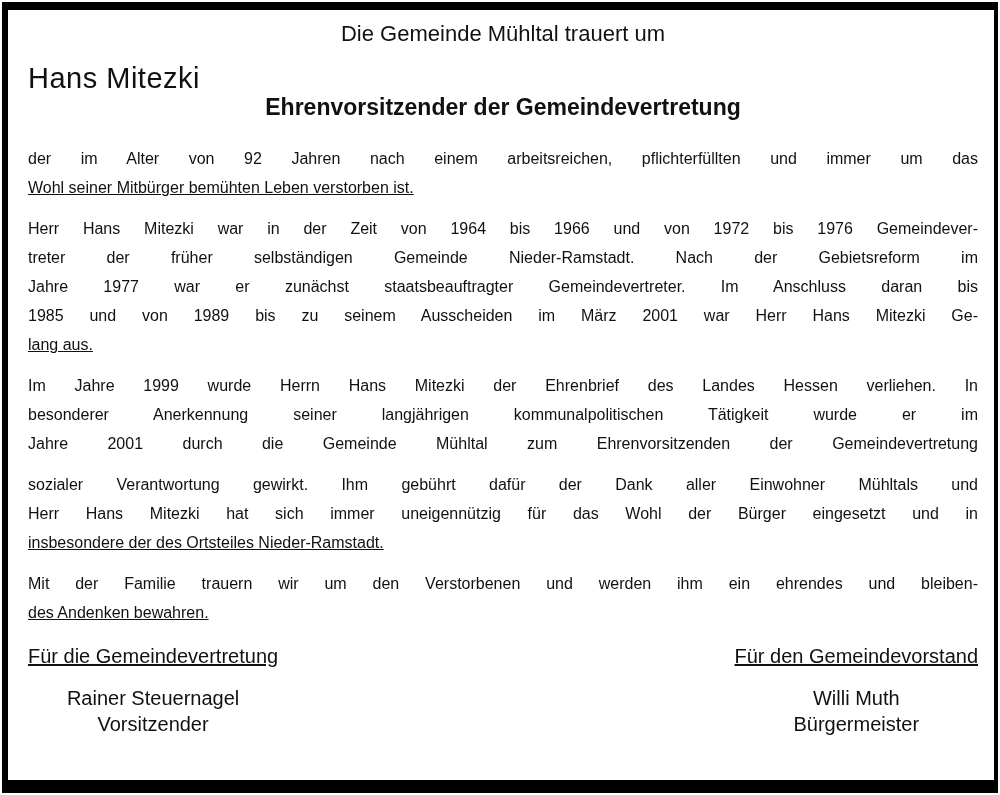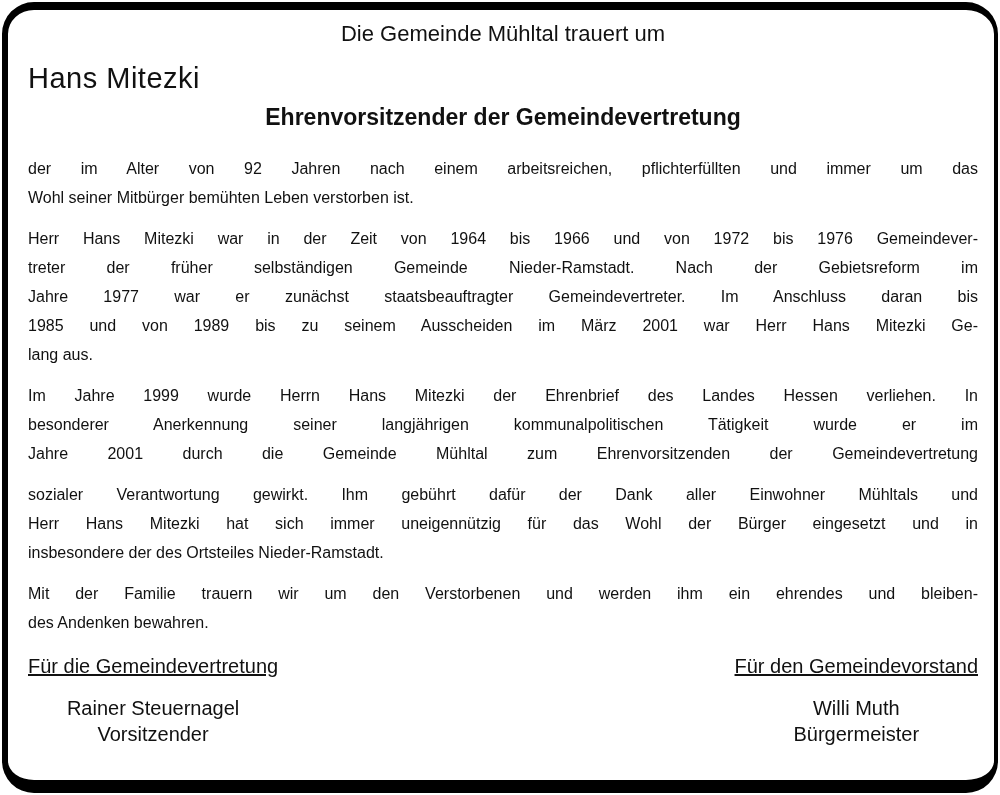--- a/index.html
+++ b/index.html
@@ -20,21 +20,20 @@
     left: 2px;
     top: 2px;
     width: 996px;
     height: 791px;
     box-sizing: border-box;
     border-style: solid;
     border-color: #000000;
     border-width: 8px 4px 13px 6px;
     background: #ffffff;
     overflow: hidden;
-    border-radius: 32px;
   }
   .content {
     padding: 0 16px 0 20px;
   }
   .intro {
     text-align: center;
     font-size: 22px;
     line-height: 24px;
     margin-top: 12px;
     font-weight: normal;
@@ -44,40 +43,41 @@
     font-size: 29px;
     line-height: 30px;
     margin-top: 17px;
     font-weight: normal;
     letter-spacing: 0.5px;
   }
   .deceased-title {
     text-align: center;
     font-size: 23px;
     line-height: 24px;
-    margin-top: 12px;
+    margin-top: 2px;
     font-weight: bold;
   }
   .body-text {
     margin-top: 25px;
     font-size: 16px;
     line-height: 29px;
   }
   .para {
     margin: 0 0 12px 0;
   }
   .para .line {
     text-align: justify;
     text-align-last: justify;
     -moz-text-align-last: justify;
     white-space: normal;
   }
   .para .line.last {
     text-align: center;
     text-align-last: left;
+    text-decoration: underline;
     -moz-text-align-last: left;
   }
   .signatures {
     margin-top: 15px;
     display: flex;
     justify-content: space-between;
     font-size: 20px;
     line-height: 29px;
   }
   .sig-block {

